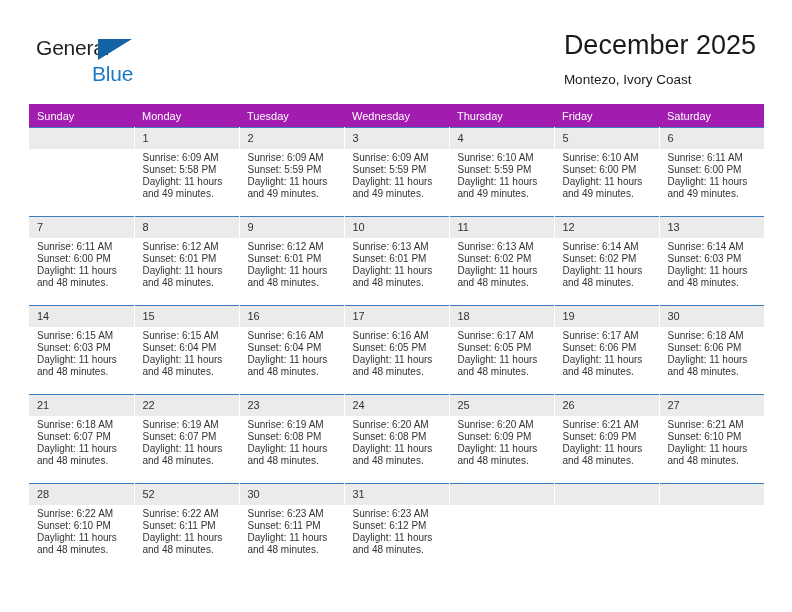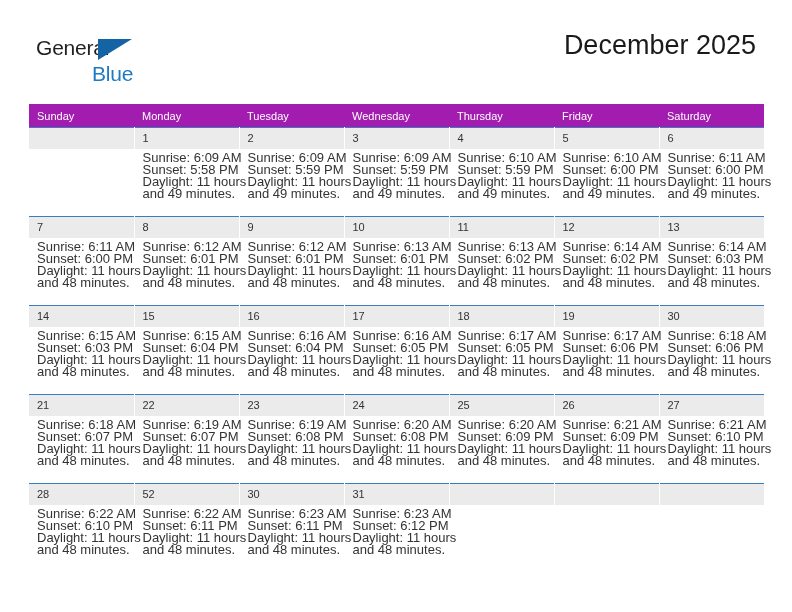--- a/index.html
+++ b/index.html
@@ -123,21 +123,21 @@
     color: #333333;
     padding: 4px 0 4px 8px;
     height: 13px;
     line-height: 13px;
   }
   td.empty .daynum {
     color: transparent;
   }
   .details {
     padding: 3px 4px 0 8px;
-    font-size: 13px;
+    font-size: 10px;
     line-height: 12.1px;
     color: #333333;
   }
   .details div {
     white-space: nowrap;
   }
 </style>
 </head>
 <body>
 
@@ -146,20 +146,21 @@
   <div class="top-bar">
 
     <div class="logo">
       <span class="logo-general">General</span>
       <span class="logo-triangle"></span>
       <span class="logo-blue">Blue</span>
     </div>
 
     <div class="title-block">
       <div class="cal-title">December 2025</div>
+      <div class="cal-subtitle">Montezo, Ivory Coast</div>
     </div>
 
   </div>
 
   <table class="calendar">
     <thead>
       <tr id="weekday-row">
           <th>Sunday</th>
           <th>Monday</th>
           <th>Tuesday</th>

